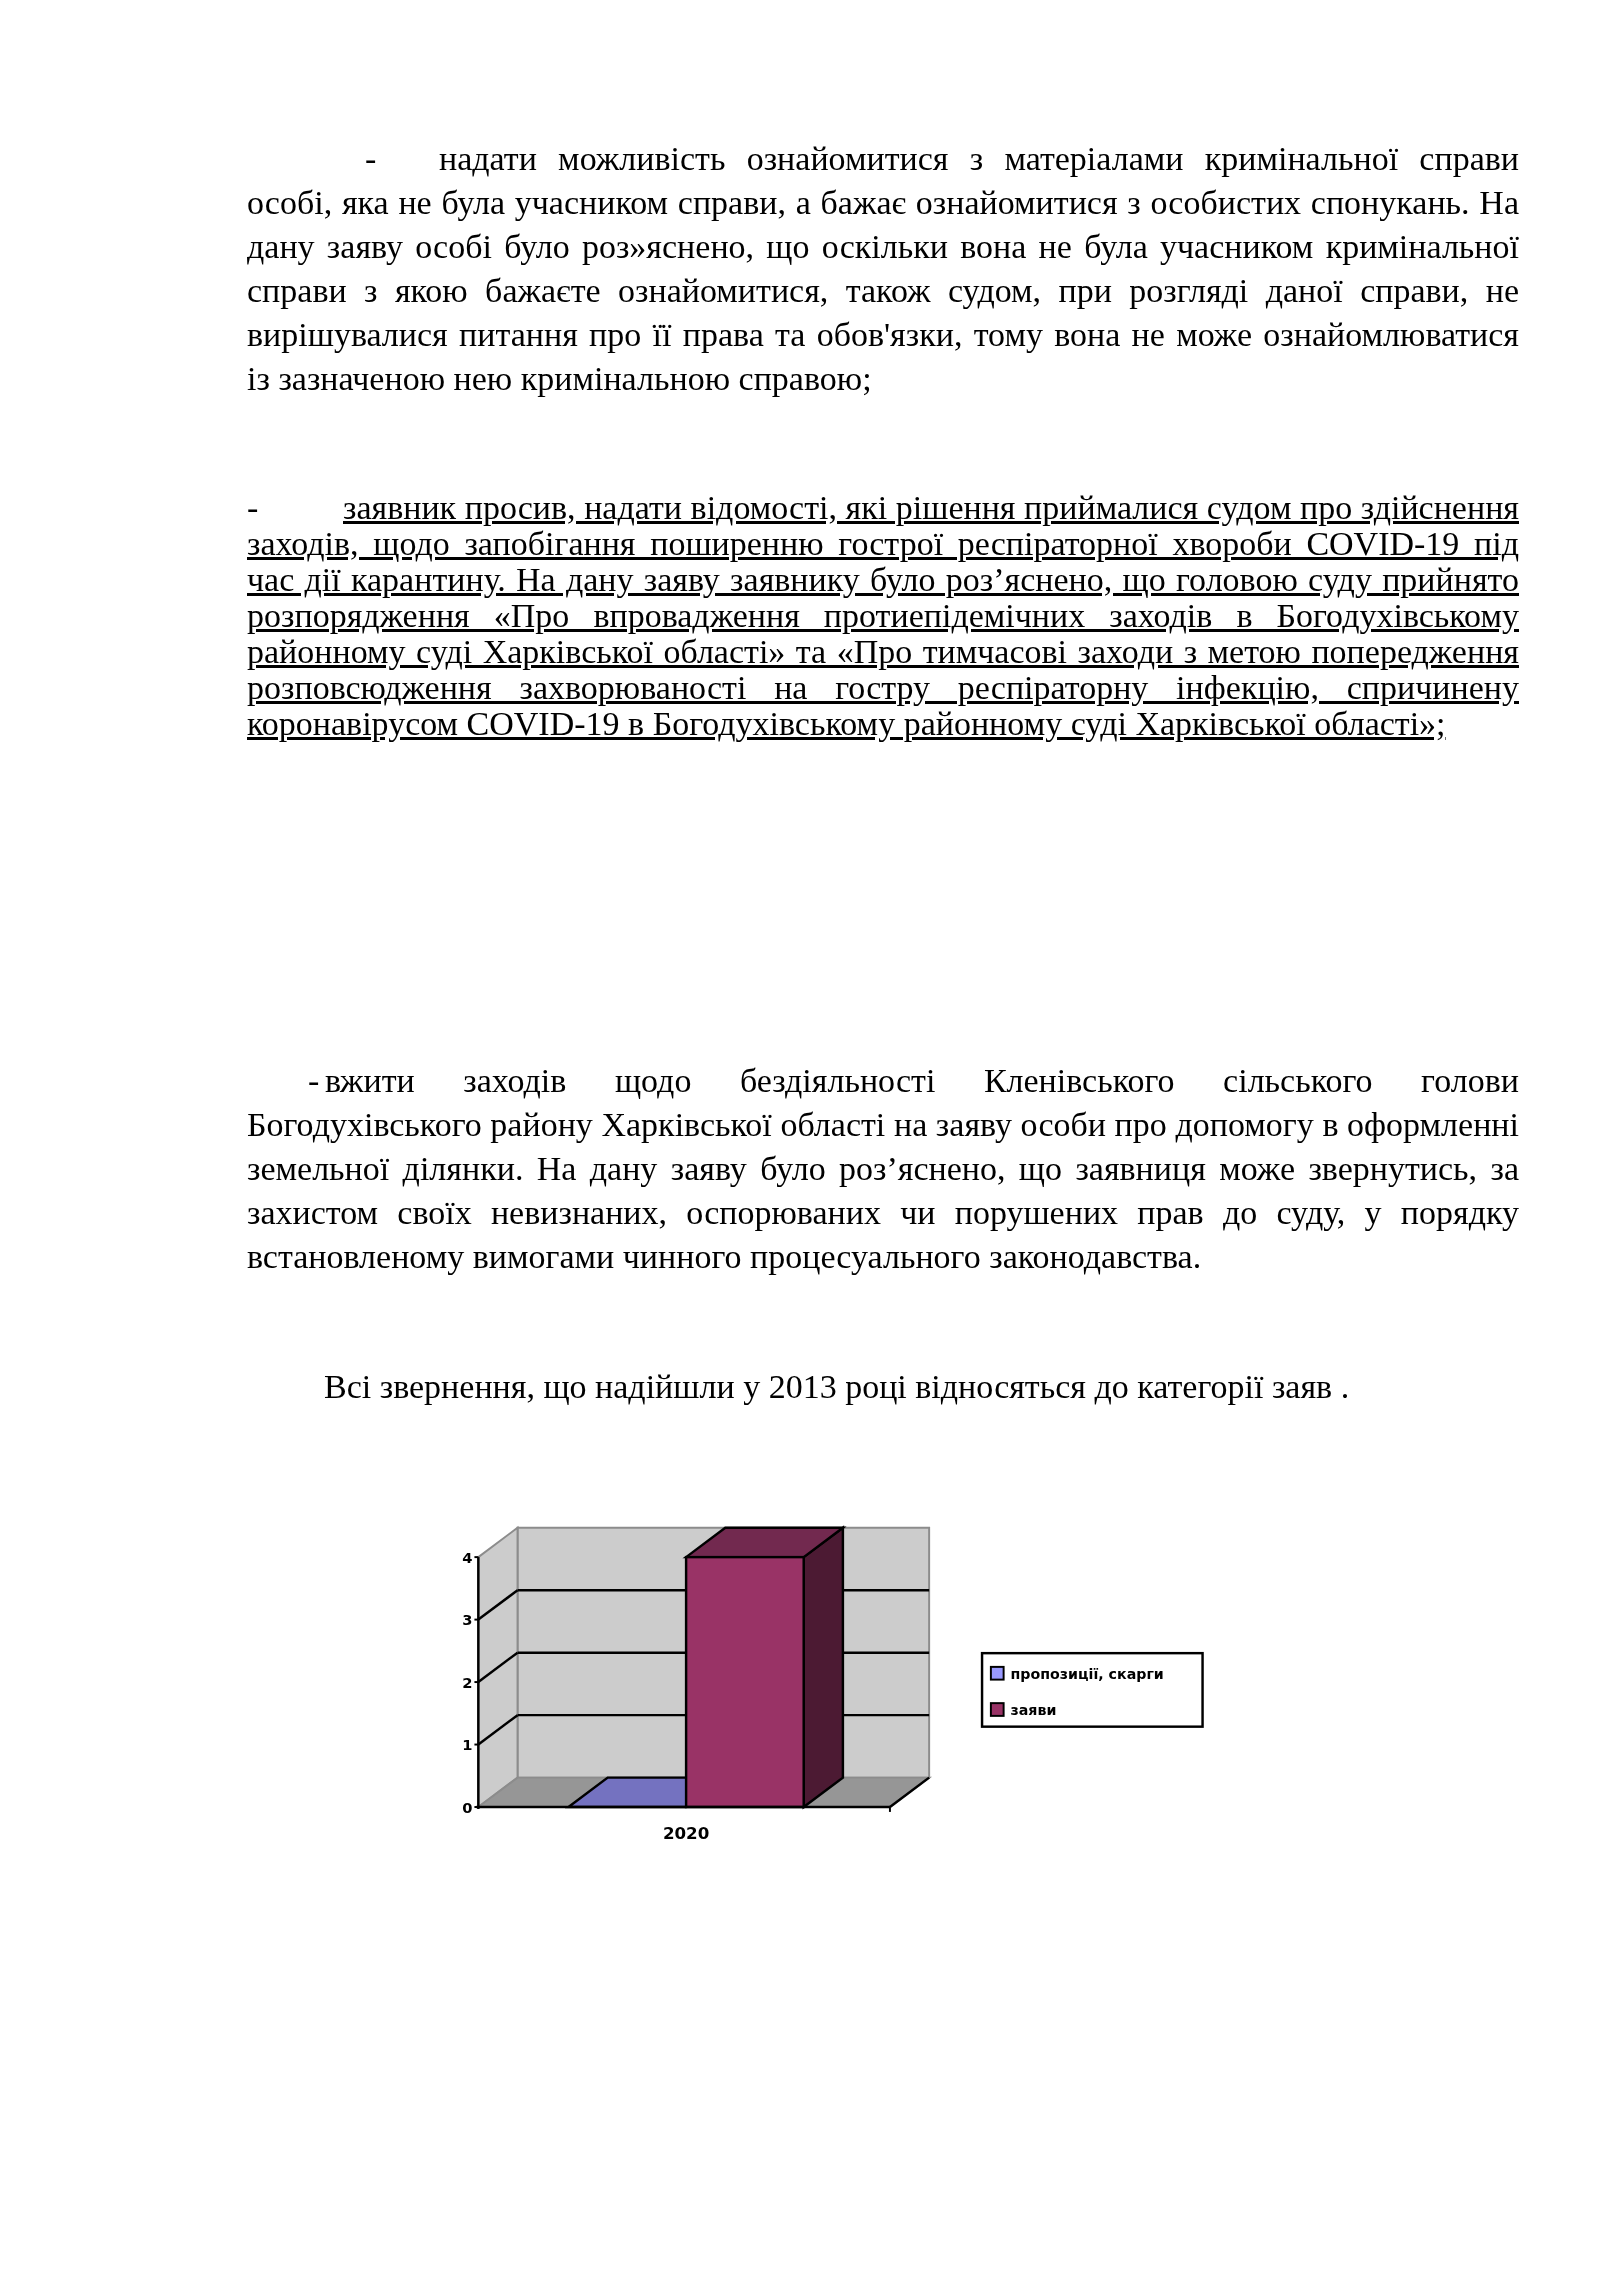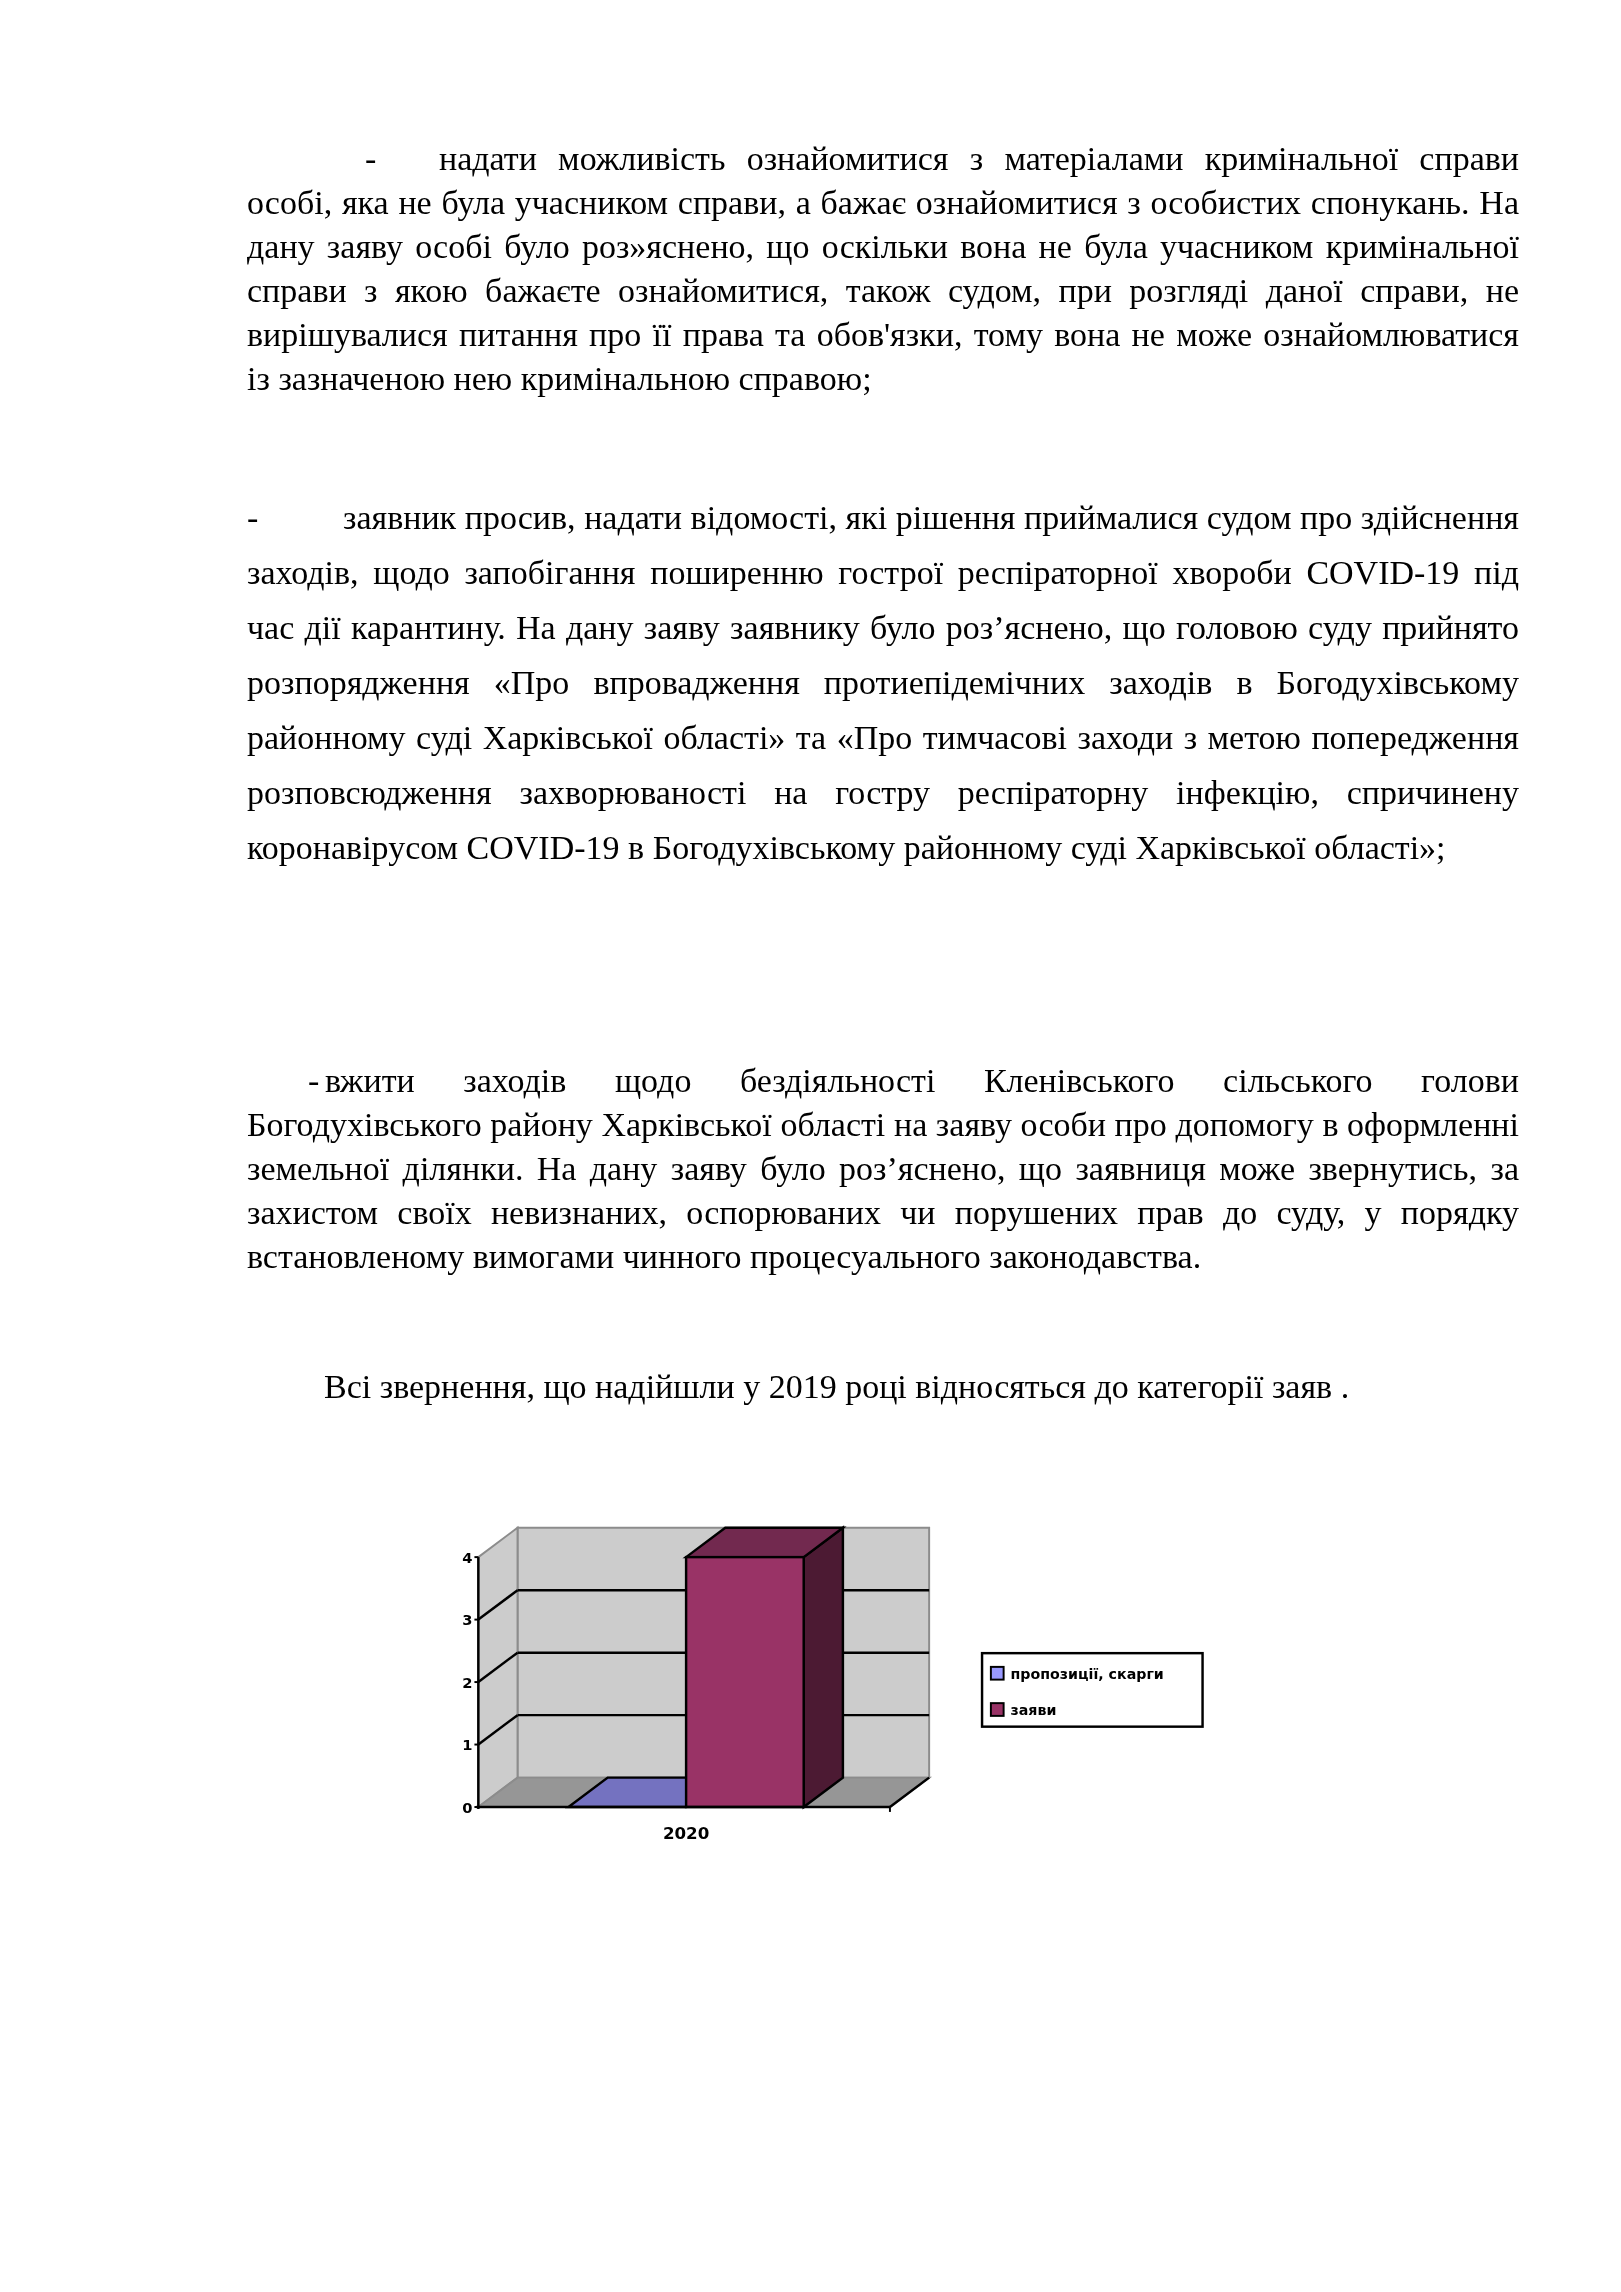--- a/index.html
+++ b/index.html
@@ -6,21 +6,21 @@
   body { width: 1621px; height: 2293px; position: relative; overflow: hidden; }
   .page { position: absolute; left: 15px; top: 0; width: 1621px; height: 2293px; background: #fff; }
   .para {
     position: absolute; left: 232px; width: 1272px;
     font-family: "Liberation Serif", "DejaVu Serif", serif;
     font-size: 34px; color: #000;
     text-align: justify; text-align-last: left;
     margin: 0;
   }
   .lh45 { line-height: 44px; }
-  .lh39 { line-height: 55px; }
+  .lh39 { line-height: 36px; text-decoration: underline; }
   .dash1 { display: inline-block; width: 192px; }
   .dash1 span { margin-left: 118px; }
   .dash2 { display: inline-block; width: 96px; }
   .dash3 { display: inline-block; width: 78px; }
   .dash3 span { margin-left: 61px; }
   #chart { position: absolute; left: 431px; top: 1509px; }
   .tick-lbl, .cat-lbl, .leg-lbl {
     font-family: "DejaVu Sans", "Liberation Sans", sans-serif; font-weight: bold; fill: #000;
   }
 </style>
@@ -29,21 +29,21 @@
 
 <div class="page">
 
   <p class="para lh45" style="top:137px; text-indent:0;"><span class="dash1"><span>-</span></span><span>надати можливість ознайомитися з матеріалами кримінальної справи особі, яка не була учасником справи, а бажає ознайомитися з особистих спонукань. На дану заяву особі було роз»яснено, що оскільки вона не була учасником кримінальної справи з якою бажаєте ознайомитися, також судом, при розгляді даної справи, не  вирішувалися питання про її права та обов'язки, тому вона  не може ознайомлюватися із зазначеною нею кримінальною справою;</span></p>
 
   <p class="para lh39" style="top:490px;"><span class="dash2"><span>-</span></span><span>заявник просив, надати відомості,  які рішення приймалися судом про здійснення заходів, щодо запобігання поширенню гострої респіраторної хвороби COVID-19 під час дії карантину. На дану заяву заявнику було роз’яснено, що головою суду прийнято розпорядження «Про впровадження протиепідемічних заходів в Богодухівському районному суді Харківської області» та «Про тимчасові заходи з метою попередження розповсюдження захворюваності на гостру респіраторну інфекцію, спричинену  коронавірусом COVID-19  в Богодухівському районному суді Харківської області»;</span></p>
 
 
   <p class="para lh45" style="top:1059px;"><span class="dash3"><span>-</span></span><span>вжити заходів щодо бездіяльності Кленівського сільського голови Богодухівського району Харківської області на заяву особи про допомогу в оформленні земельної ділянки. На дану заяву було роз’яснено, що заявниця може звернутись, за захистом своїх невизнаних, оспорюваних чи порушених прав до суду, у порядку встановленому вимогами чинного процесуального законодавства.</span></p>
 
-  <p class="para lh45" style="top:1365px; text-indent:77px;"><span>Всі звернення, що надійшли у 2019 році відносяться до категорії заяв  .</span></p>
+  <p class="para lh45" style="top:1365px; text-indent:77px;"><span>Всі звернення, що надійшли у 2013 році відносяться до категорії заяв  .</span></p>
 
   <svg id="chart" width="784" height="353" viewBox="0 0 800 360">
       <polygon points="73,19 493,19 493,274 73,274" fill="#CCCCCC" stroke="#8c8c8c" stroke-width="2"></polygon>
       <polygon points="33,49 73,19 73,274 33,304" fill="#CCCCCC" stroke="#8c8c8c" stroke-width="2"></polygon>
       <polygon points="33,304 73,274 493,274 453,304" fill="#969696" stroke="#8c8c8c" stroke-width="2"></polygon>
       <line x1="73" y1="210.25" x2="493" y2="210.25" stroke="#000" stroke-width="2.5"></line>
       <line x1="33" y1="240.25" x2="73" y2="210.25" stroke="#000" stroke-width="2.5"></line>
       <line x1="73" y1="146.5" x2="493" y2="146.5" stroke="#000" stroke-width="2.5"></line>
       <line x1="33" y1="176.5" x2="73" y2="146.5" stroke="#000" stroke-width="2.5"></line>
       <line x1="73" y1="82.75" x2="493" y2="82.75" stroke="#000" stroke-width="2.5"></line>

